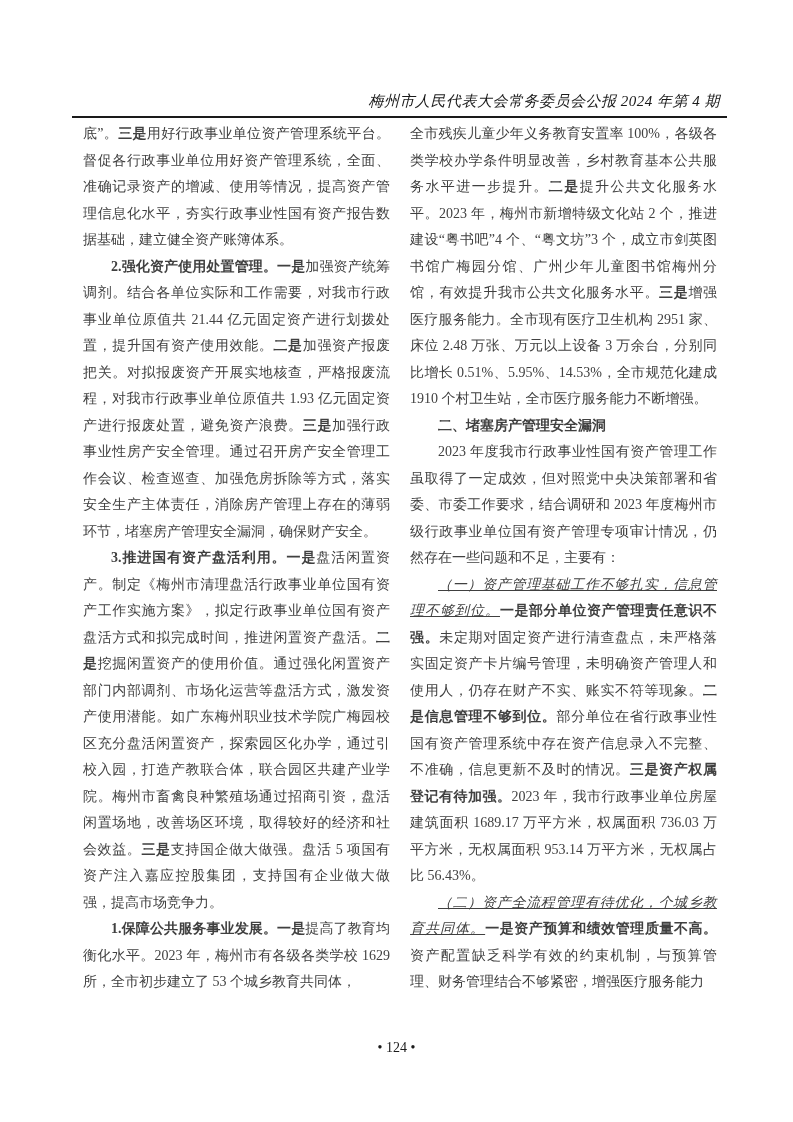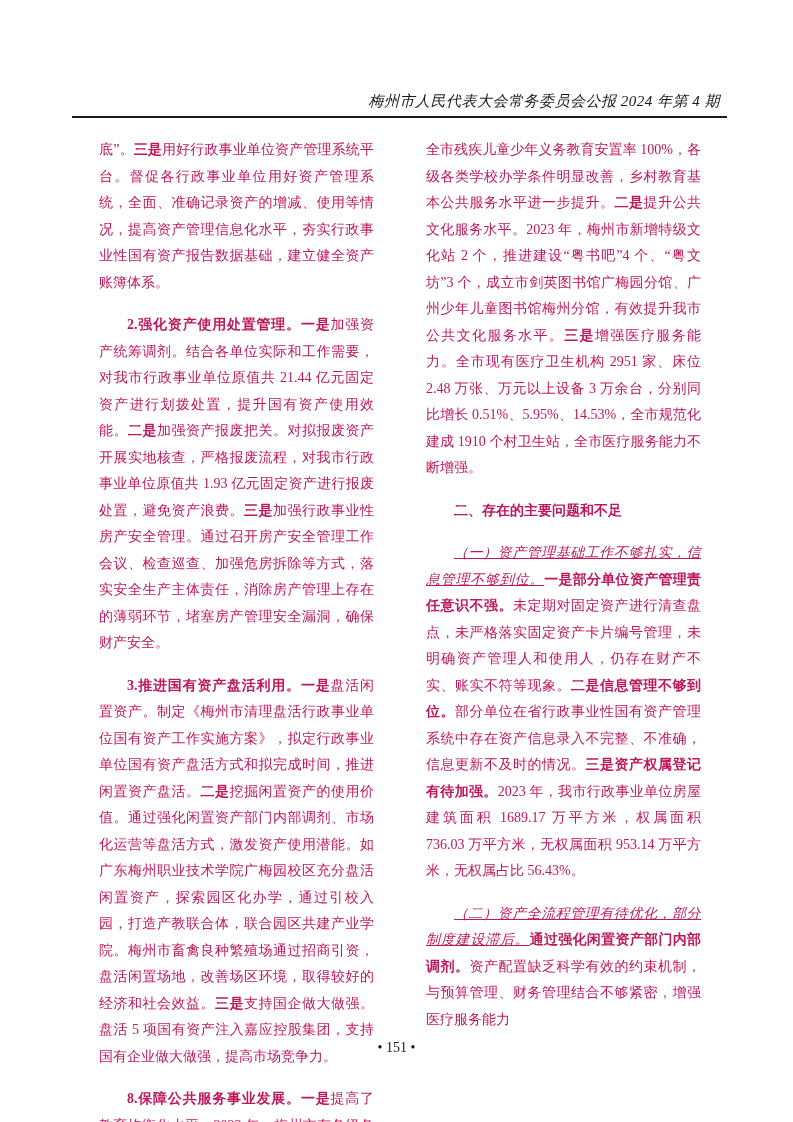--- a/index.html
+++ b/index.html
@@ -32,25 +32,25 @@
 
   .columns {
     position: absolute;
     left: 83px; top: 121px; width: 634px;
     display: flex;
     justify-content: space-between;
   }
   .col { width: 307px; }
 
   .para {
-    margin: 16px;
+    margin: 0;
     font-size: 14px;
     line-height: 26.5px;
     text-align: justify;
-    color: #be185d;
+    color: #404040;
   }
   .para.indent { text-indent: 2em; }
   .seg-n { font-weight: normal; font-style: normal; }
   .seg-b { font-weight: bold; font-style: normal; }
   .seg-i { font-weight: normal; font-style: italic; letter-spacing: 0.5px; text-decoration: underline; }
 
   .footer {
     position: absolute;
     left: 0; top: 1040px; width: 793px;
     text-align: center;
@@ -67,27 +67,28 @@
     <span>梅州市人民代表大会常务委员会公报 2024 年第 4 期</span>
   </div>
 
   <div class="rule"></div>
 
   <div class="columns">
     <div class="col" id="col-left">
         <p class="para"><span class="seg-n">底”。</span><span class="seg-b">三是</span><span class="seg-n">用好行政事业单位资产管理系统平台。督促各行政事业单位用好资产管理系统，全面、准确记录资产的增减、使用等情况，提高资产管理信息化水平，夯实行政事业性国有资产报告数据基础，建立健全资产账簿体系。</span></p>
         <p class="para indent"><span class="seg-b">2.强化资产使用处置管理。一是</span><span class="seg-n">加强资产统筹调剂。结合各单位实际和工作需要，对我市行政事业单位原值共 21.44 亿元固定资产进行划拨处置，提升国有资产使用效能。</span><span class="seg-b">二是</span><span class="seg-n">加强资产报废把关。对拟报废资产开展实地核查，严格报废流程，对我市行政事业单位原值共 1.93 亿元固定资产进行报废处置，避免资产浪费。</span><span class="seg-b">三是</span><span class="seg-n">加强行政事业性房产安全管理。通过召开房产安全管理工作会议、检查巡查、加强危房拆除等方式，落实安全生产主体责任，消除房产管理上存在的薄弱环节，堵塞房产管理安全漏洞，确保财产安全。</span></p>
         <p class="para indent"><span class="seg-b">3.推进国有资产盘活利用。一是</span><span class="seg-n">盘活闲置资产。制定《梅州市清理盘活行政事业单位国有资产工作实施方案》，拟定行政事业单位国有资产盘活方式和拟完成时间，推进闲置资产盘活。</span><span class="seg-b">二是</span><span class="seg-n">挖掘闲置资产的使用价值。通过强化闲置资产部门内部调剂、市场化运营等盘活方式，激发资产使用潜能。如广东梅州职业技术学院广梅园校区充分盘活闲置资产，探索园区化办学，通过引校入园，打造产教联合体，联合园区共建产业学院。梅州市畜禽良种繁殖场通过招商引资，盘活闲置场地，改善场区环境，取得较好的经济和社会效益。</span><span class="seg-b">三是</span><span class="seg-n">支持国企做大做强。盘活 5 项国有资产注入嘉应控股集团，支持国有企业做大做强，提高市场竞争力。</span></p>
-        <p class="para indent"><span class="seg-b">8.保障公共服务事业发展。一是</span><span class="seg-n">提高了教育均衡化水平。2023 年，梅州市有各级各类学校 1629 所，全市初步建立了 53 个城乡教育共同体，</span></p>
+        <p class="para indent"><span class="seg-b">1.保障公共服务事业发展。一是</span><span class="seg-n">提高了教育均衡化水平。2023 年，梅州市有各级各类学校 1629 所，全市初步建立了 53 个城乡教育共同体，</span></p>
       </div>
     <div class="col" id="col-right">
         <p class="para"><span class="seg-n">全市残疾儿童少年义务教育安置率 100%，各级各类学校办学条件明显改善，乡村教育基本公共服务水平进一步提升。</span><span class="seg-b">二是</span><span class="seg-n">提升公共文化服务水平。2023 年，梅州市新增特级文化站 2 个，推进建设“粤书吧”4 个、“粤文坊”3 个，成立市剑英图书馆广梅园分馆、广州少年儿童图书馆梅州分馆，有效提升我市公共文化服务水平。</span><span class="seg-b">三是</span><span class="seg-n">增强医疗服务能力。全市现有医疗卫生机构 2951 家、床位 2.48 万张、万元以上设备 3 万余台，分别同比增长 0.51%、5.95%、14.53%，全市规范化建成 1910 个村卫生站，全市医疗服务能力不断增强。</span></p>
-        <p class="para indent"><span class="seg-b">二、存在的主要问题和不足</span></p>
+        <p class="para indent"><span class="seg-b">二、堵塞房产管理安全漏洞</span></p>
+        <p class="para indent"><span class="seg-n">2023 年度我市行政事业性国有资产管理工作虽取得了一定成效，但对照党中央决策部署和省委、市委工作要求，结合调研和 2023 年度梅州市级行政事业单位国有资产管理专项审计情况，仍然存在一些问题和不足，主要有：</span></p>
         <p class="para indent"><span class="seg-i">（一）资产管理基础工作不够扎实，信息管理不够到位。</span><span class="seg-b">一是部分单位资产管理责任意识不强。</span><span class="seg-n">未定期对固定资产进行清查盘点，未严格落实固定资产卡片编号管理，未明确资产管理人和使用人，仍存在财产不实、账实不符等现象。</span><span class="seg-b">二是信息管理不够到位。</span><span class="seg-n">部分单位在省行政事业性国有资产管理系统中存在资产信息录入不完整、不准确，信息更新不及时的情况。</span><span class="seg-b">三是资产权属登记有待加强。</span><span class="seg-n">2023 年，我市行政事业单位房屋建筑面积 1689.17 万平方米，权属面积 736.03 万平方米，无权属面积 953.14 万平方米，无权属占比 56.43%。</span></p>
-        <p class="para indent"><span class="seg-i">（二）资产全流程管理有待优化，部分制度建设滞后。</span><span class="seg-b">通过强化闲置资产部门内部调剂。</span><span class="seg-n">资产配置缺乏科学有效的约束机制，与预算管理、财务管理结合不够紧密，增强医疗服务能力</span></p>
+        <p class="para indent"><span class="seg-i">（二）资产全流程管理有待优化，个城乡教育共同体。</span><span class="seg-b">一是资产预算和绩效管理质量不高。</span><span class="seg-n">资产配置缺乏科学有效的约束机制，与预算管理、财务管理结合不够紧密，增强医疗服务能力</span></p>
       </div>
   </div>
 
   <div class="footer">
-    <span>• 151 •</span>
+    <span>• 124 •</span>
   </div>
 
 </div>
 
 </body></html>

